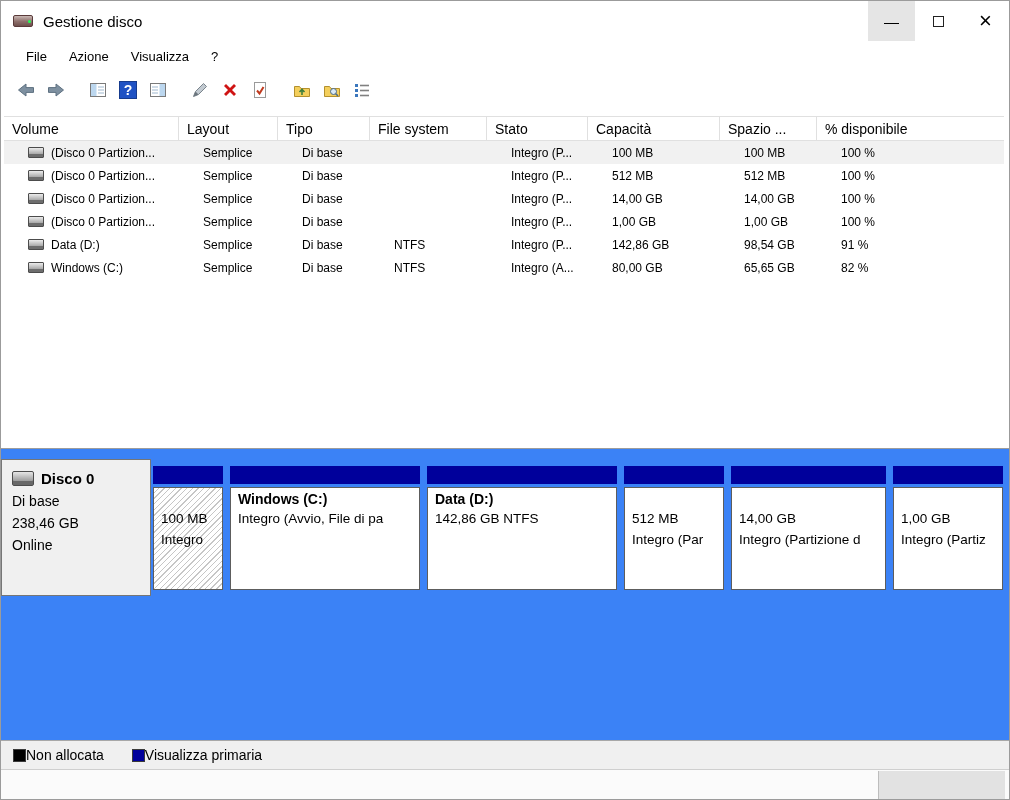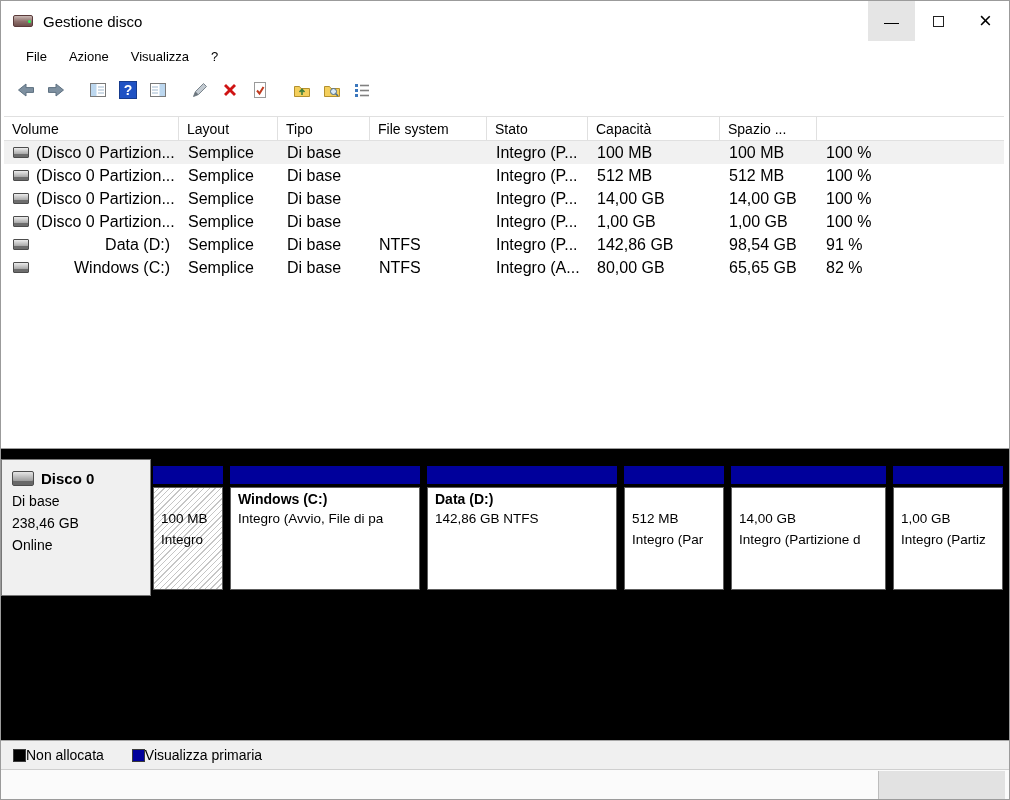--- a/index.html
+++ b/index.html
@@ -25,27 +25,27 @@
   .toolbar { height:38px; display:flex; align-items:center; padding-left:10px; }
   .tb-btn { width:30px; height:28px; display:flex; align-items:center; justify-content:center; }
   .tb-gap { width:12px; }
 
   
   .vol-table { position:absolute; top:115px; left:3px; right:5px; }
   .thead { display:flex; height:25px; border-top:1px solid #e0e0e0; border-bottom:1px solid #e0e0e0; background:#fff; }
   .th { padding:4px 8px; border-right:1px solid #e0e0e0; white-space:nowrap; overflow:hidden; font-size:14px; }
   .tr { display:flex; height:23px; align-items:center; }
   .tr.selected { background:#f1f1f1; }
-  .td { padding:0 9px; white-space:nowrap; overflow:hidden; font-size:16px;justify-content:space-between; }
+  .td { padding:0 24px; white-space:nowrap; overflow:hidden; font-size:12px; }
   .c0{width:175px;} .c1{width:99px;} .c2{width:92px;} .c3{width:117px;} .c4{width:101px;} .c5{width:132px;} .c6{width:97px;} .c7{flex:1;}
   .vol-cell { display:flex; align-items:center; gap:7px; }
   .vol-icon { flex:0 0 auto; width:16px; height:11px; border:1px solid #4c4c4c; border-radius:1px; background:linear-gradient(180deg,#ececec 0%,#b9b9b9 50%,#828282 100%); box-shadow:inset 0 -3px 0 #6d6d6d; }
 
   
-  .graphical { position:absolute; top:447px; left:0; height:292px; width:100%; background:#000000; border-top:1px solid #9c9c9c; }
+  .graphical { position:absolute; top:447px; left:0; height:292px; width:100%; background:#3b82f6; border-top:1px solid #9c9c9c; }
   .disk-row { position:absolute; top:10px; left:0; display:flex; width:100%; }
   .disk-panel { width:150px; height:137px; background:#f0f0f0; border:1px solid #767676; padding:10px 10px 0 10px; flex:0 0 auto; }
   .disk-title { display:flex; align-items:center; gap:7px; font-weight:bold; font-size:15px; }
   .disk-icon { width:22px; height:15px; border:1px solid #4c4c4c; border-radius:2px; background:linear-gradient(180deg,#e6e6e6 0%,#b0b0b0 50%,#7d7d7d 100%); box-shadow:inset 0 -4px 0 #686868; }
   .disk-line { margin-top:6px; font-size:14px; }
 
   .partitions { display:flex; gap:7px; margin-left:2px; padding-top:7px; }
   .part { display:flex; flex-direction:column; }
   .band { height:18px; background:#00009b; }
   .pbody { margin-top:3px; height:103px; background:#fff; border:1px solid #5d5d5d; padding:3px 7px; overflow:hidden; }
@@ -176,20 +176,21 @@
 
   <div class="vol-table">
     <div class="thead">
       <div class="th c0">Volume</div>
       <div class="th c1">Layout</div>
       <div class="th c2">Tipo</div>
       <div class="th c3">File system</div>
       <div class="th c4">Stato</div>
       <div class="th c5">Capacità</div>
       <div class="th c6">Spazio ...</div>
+      <div class="th c7" style="border-right:none;">% disponibile</div>
     </div>
 
     <div class="tr selected">
       <div class="td c0 vol-cell">
           <span class="vol-icon"></span>
           <span>(Disco 0 Partizion...</span>
         </div>
       <div class="td c1">Semplice</div>
       <div class="td c2">Di base</div>
       <div class="td c3"></div>

